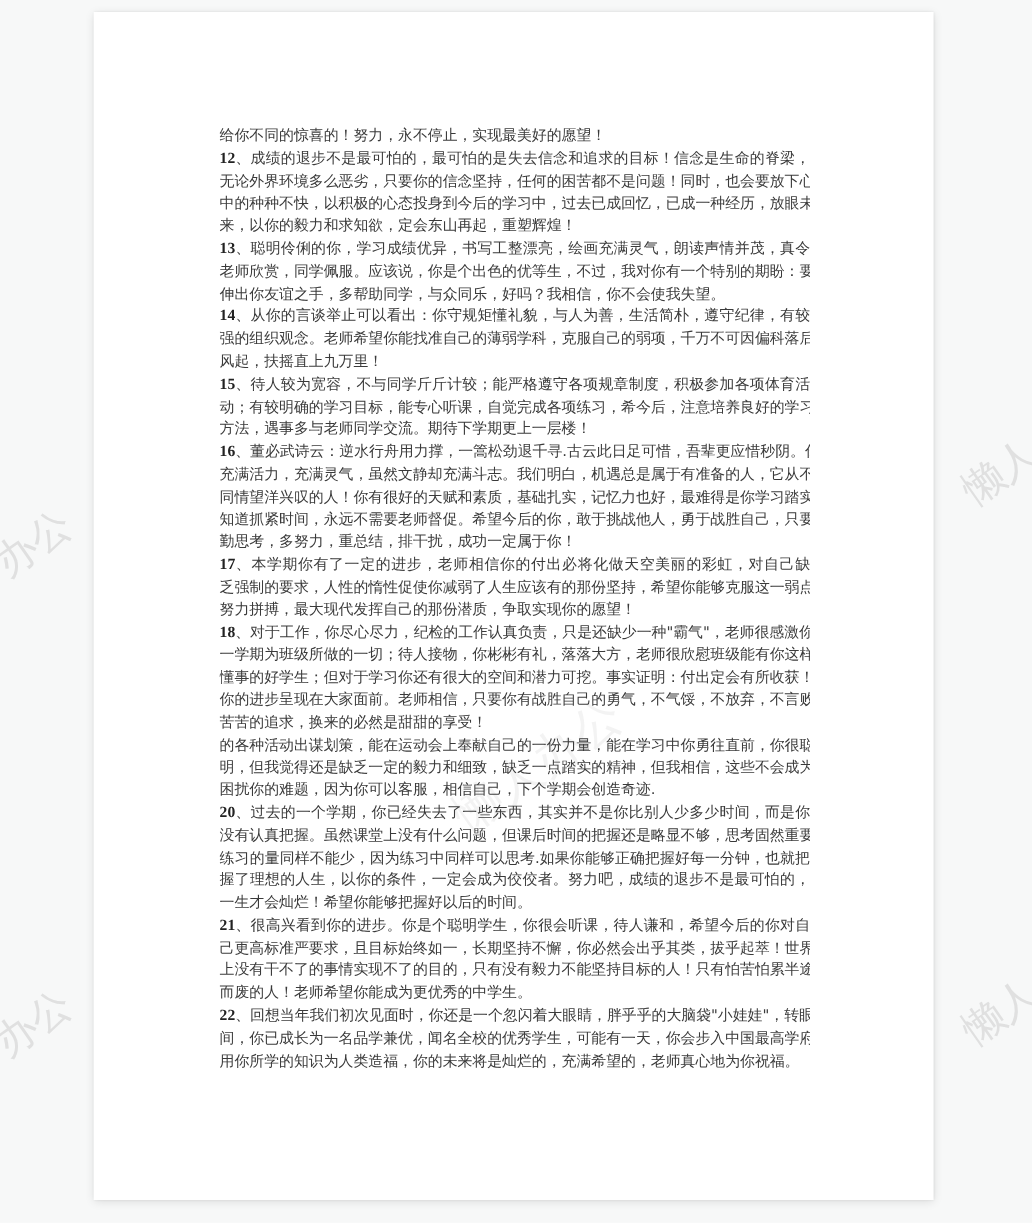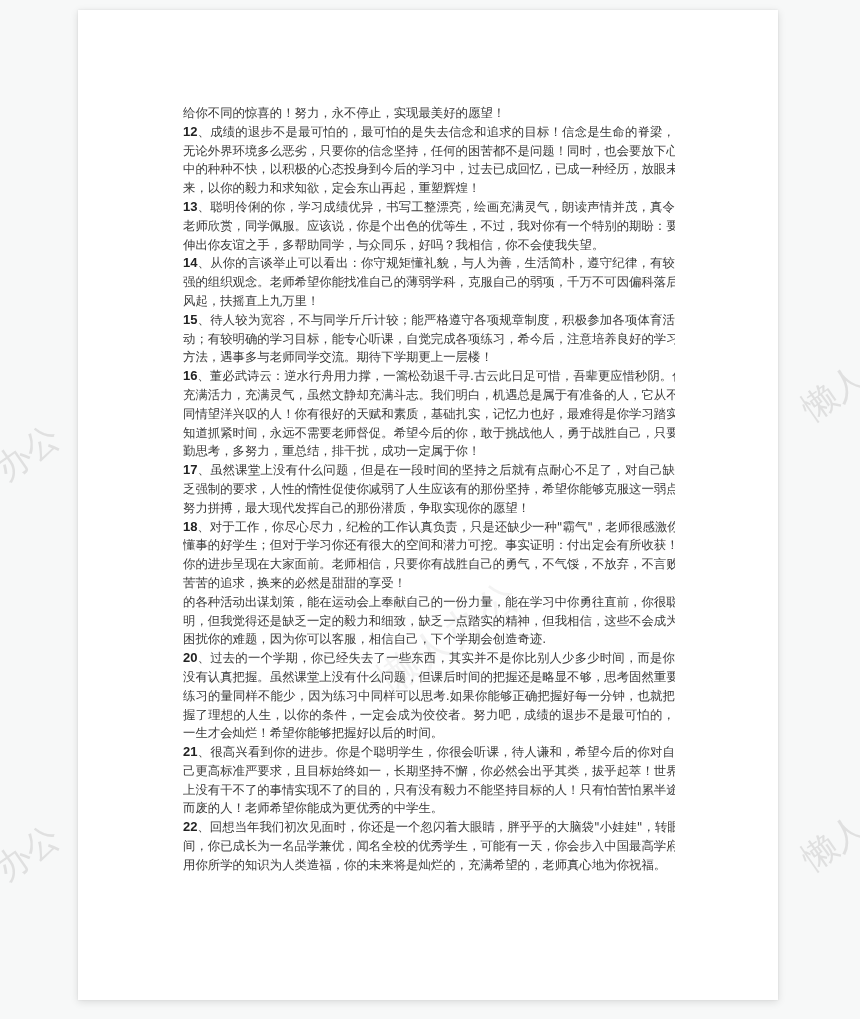--- a/index.html
+++ b/index.html
@@ -27,21 +27,21 @@
     height: 18.8px;
     line-height: 18.8px;
     font-size: 12.4px;
     color: #3a3a3a;
     white-space: nowrap;
     text-align: justify;
     text-align-last: justify;
     overflow: hidden;
   }
   .line.last { text-align-last: left; }
-  .num { font-family: Liberation Sans, sans-serif; font-weight: bold; color: #222; font-size: 13px; }
+  .num { font-family: Liberation Serif, serif; font-weight: bold; color: #222; font-size: 13px; }
   .wm {
     position: absolute;
     color: rgba(180,180,180,0.35);
     font-size: 34px;
     transform: rotate(-35deg);
     white-space: nowrap;
     pointer-events: none;
     font-family: "DejaVu Sans", sans-serif;
   }
 </style>
@@ -81,26 +81,27 @@
         <div class="line last"><span>方法，遇事多与老师同学交流。期待下学期更上一层楼！</span></div>
       </div>
       <div>
         <div class="line"><span class="num">16</span><span>、董必武诗云：逆水行舟用力撑，一篙松劲退千寻.古云此日足可惜，吾辈更应惜秒阴。你</span></div>
         <div class="line"><span>充满活力，充满灵气，虽然文静却充满斗志。我们明白，机遇总是属于有准备的人，它从不</span></div>
         <div class="line"><span>同情望洋兴叹的人！你有很好的天赋和素质，基础扎实，记忆力也好，最难得是你学习踏实，</span></div>
         <div class="line"><span>知道抓紧时间，永远不需要老师督促。希望今后的你，敢于挑战他人，勇于战胜自己，只要</span></div>
         <div class="line last"><span>勤思考，多努力，重总结，排干扰，成功一定属于你！</span></div>
       </div>
       <div>
-        <div class="line"><span class="num">17</span><span>、虽然课堂上没有什么问题，但是在一段时间的坚持之后就有点耐心不足了，对自己缺</span></div>
+        <div class="line"><span class="num">17</span><span>、本学期你有了一定的进步，老师相信你的付出必将化做天空美丽的彩虹，对自己缺</span></div>
         <div class="line"><span>乏强制的要求，人性的惰性促使你减弱了人生应该有的那份坚持，希望你能够克服这一弱点，</span></div>
         <div class="line last"><span>努力拼搏，最大现代发挥自己的那份潜质，争取实现你的愿望！</span></div>
       </div>
       <div>
         <div class="line"><span class="num">18</span><span>、对于工作，你尽心尽力，纪检的工作认真负责，只是还缺少一种"霸气"，老师很感激你</span></div>
+        <div class="line"><span>一学期为班级所做的一切；待人接物，你彬彬有礼，落落大方，老师很欣慰班级能有你这样</span></div>
         <div class="line"><span>懂事的好学生；但对于学习你还有很大的空间和潜力可挖。事实证明：付出定会有所收获！</span></div>
         <div class="line"><span>你的进步呈现在大家面前。老师相信，只要你有战胜自己的勇气，不气馁，不放弃，不言败，</span></div>
         <div class="line last"><span>苦苦的追求，换来的必然是甜甜的享受！</span></div>
       </div>
       <div>
         <div class="line"><span>的各种活动出谋划策，能在运动会上奉献自己的一份力量，能在学习中你勇往直前，你很聪</span></div>
         <div class="line"><span>明，但我觉得还是缺乏一定的毅力和细致，缺乏一点踏实的精神，但我相信，这些不会成为</span></div>
         <div class="line last"><span>困扰你的难题，因为你可以客服，相信自己，下个学期会创造奇迹.</span></div>
       </div>
       <div>

